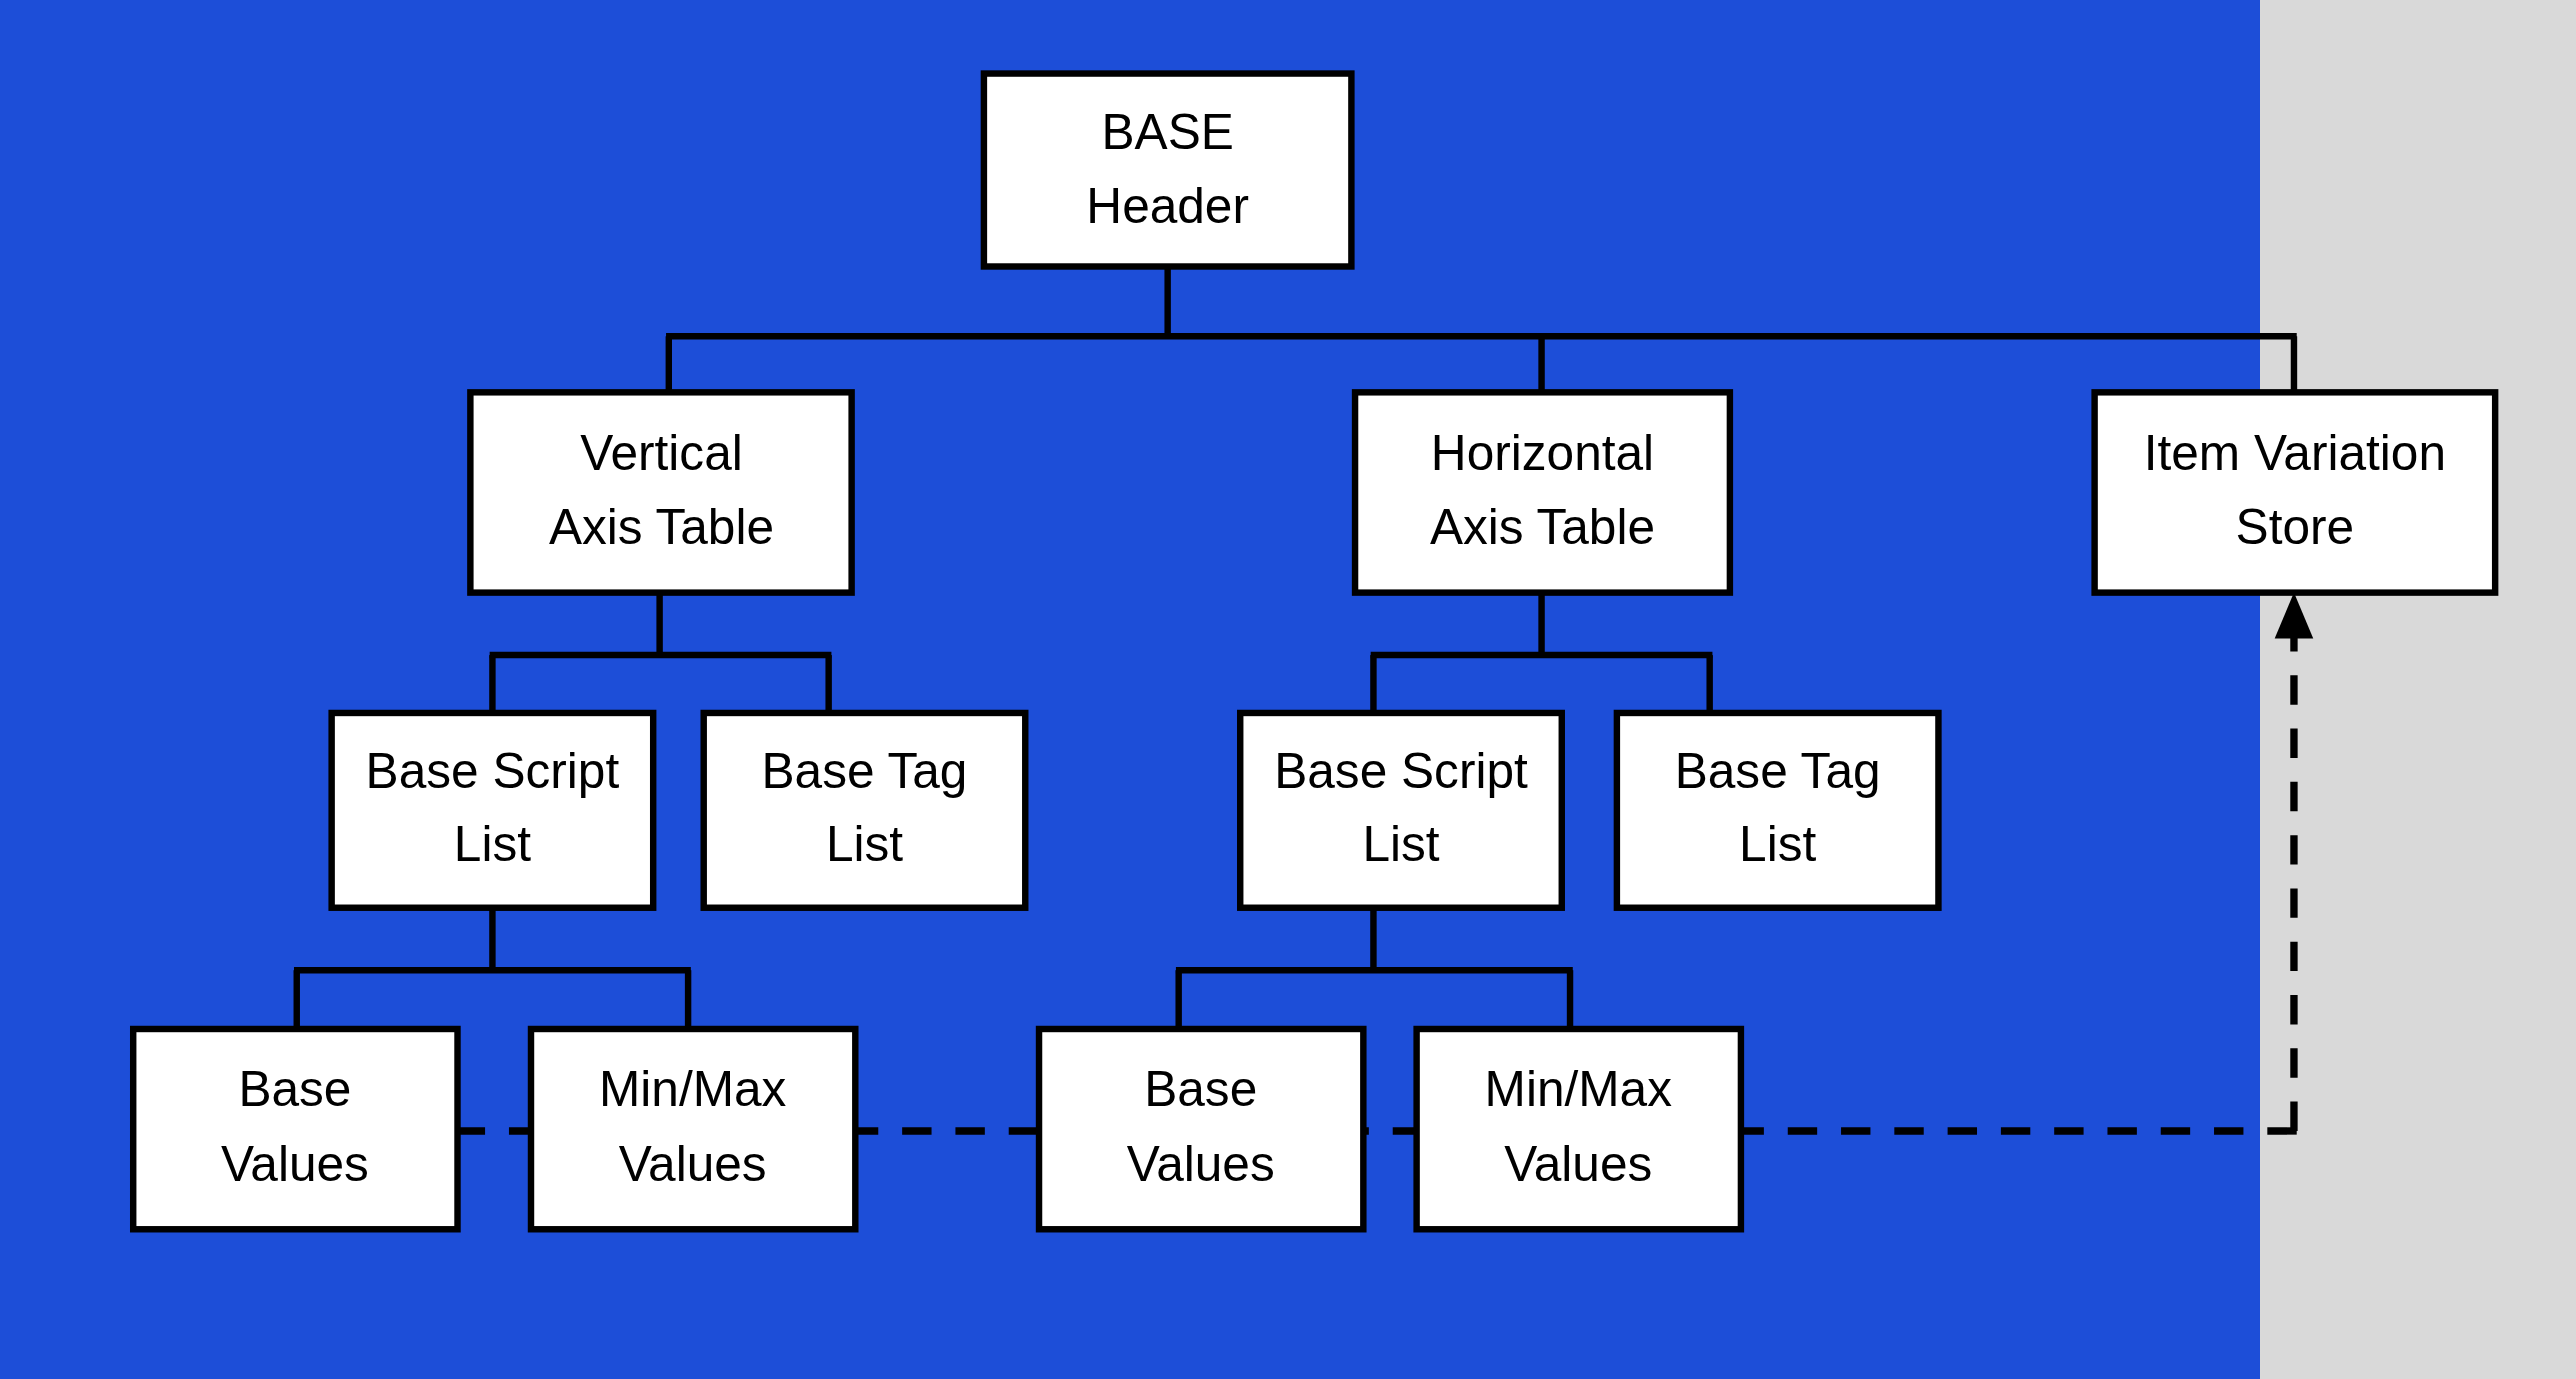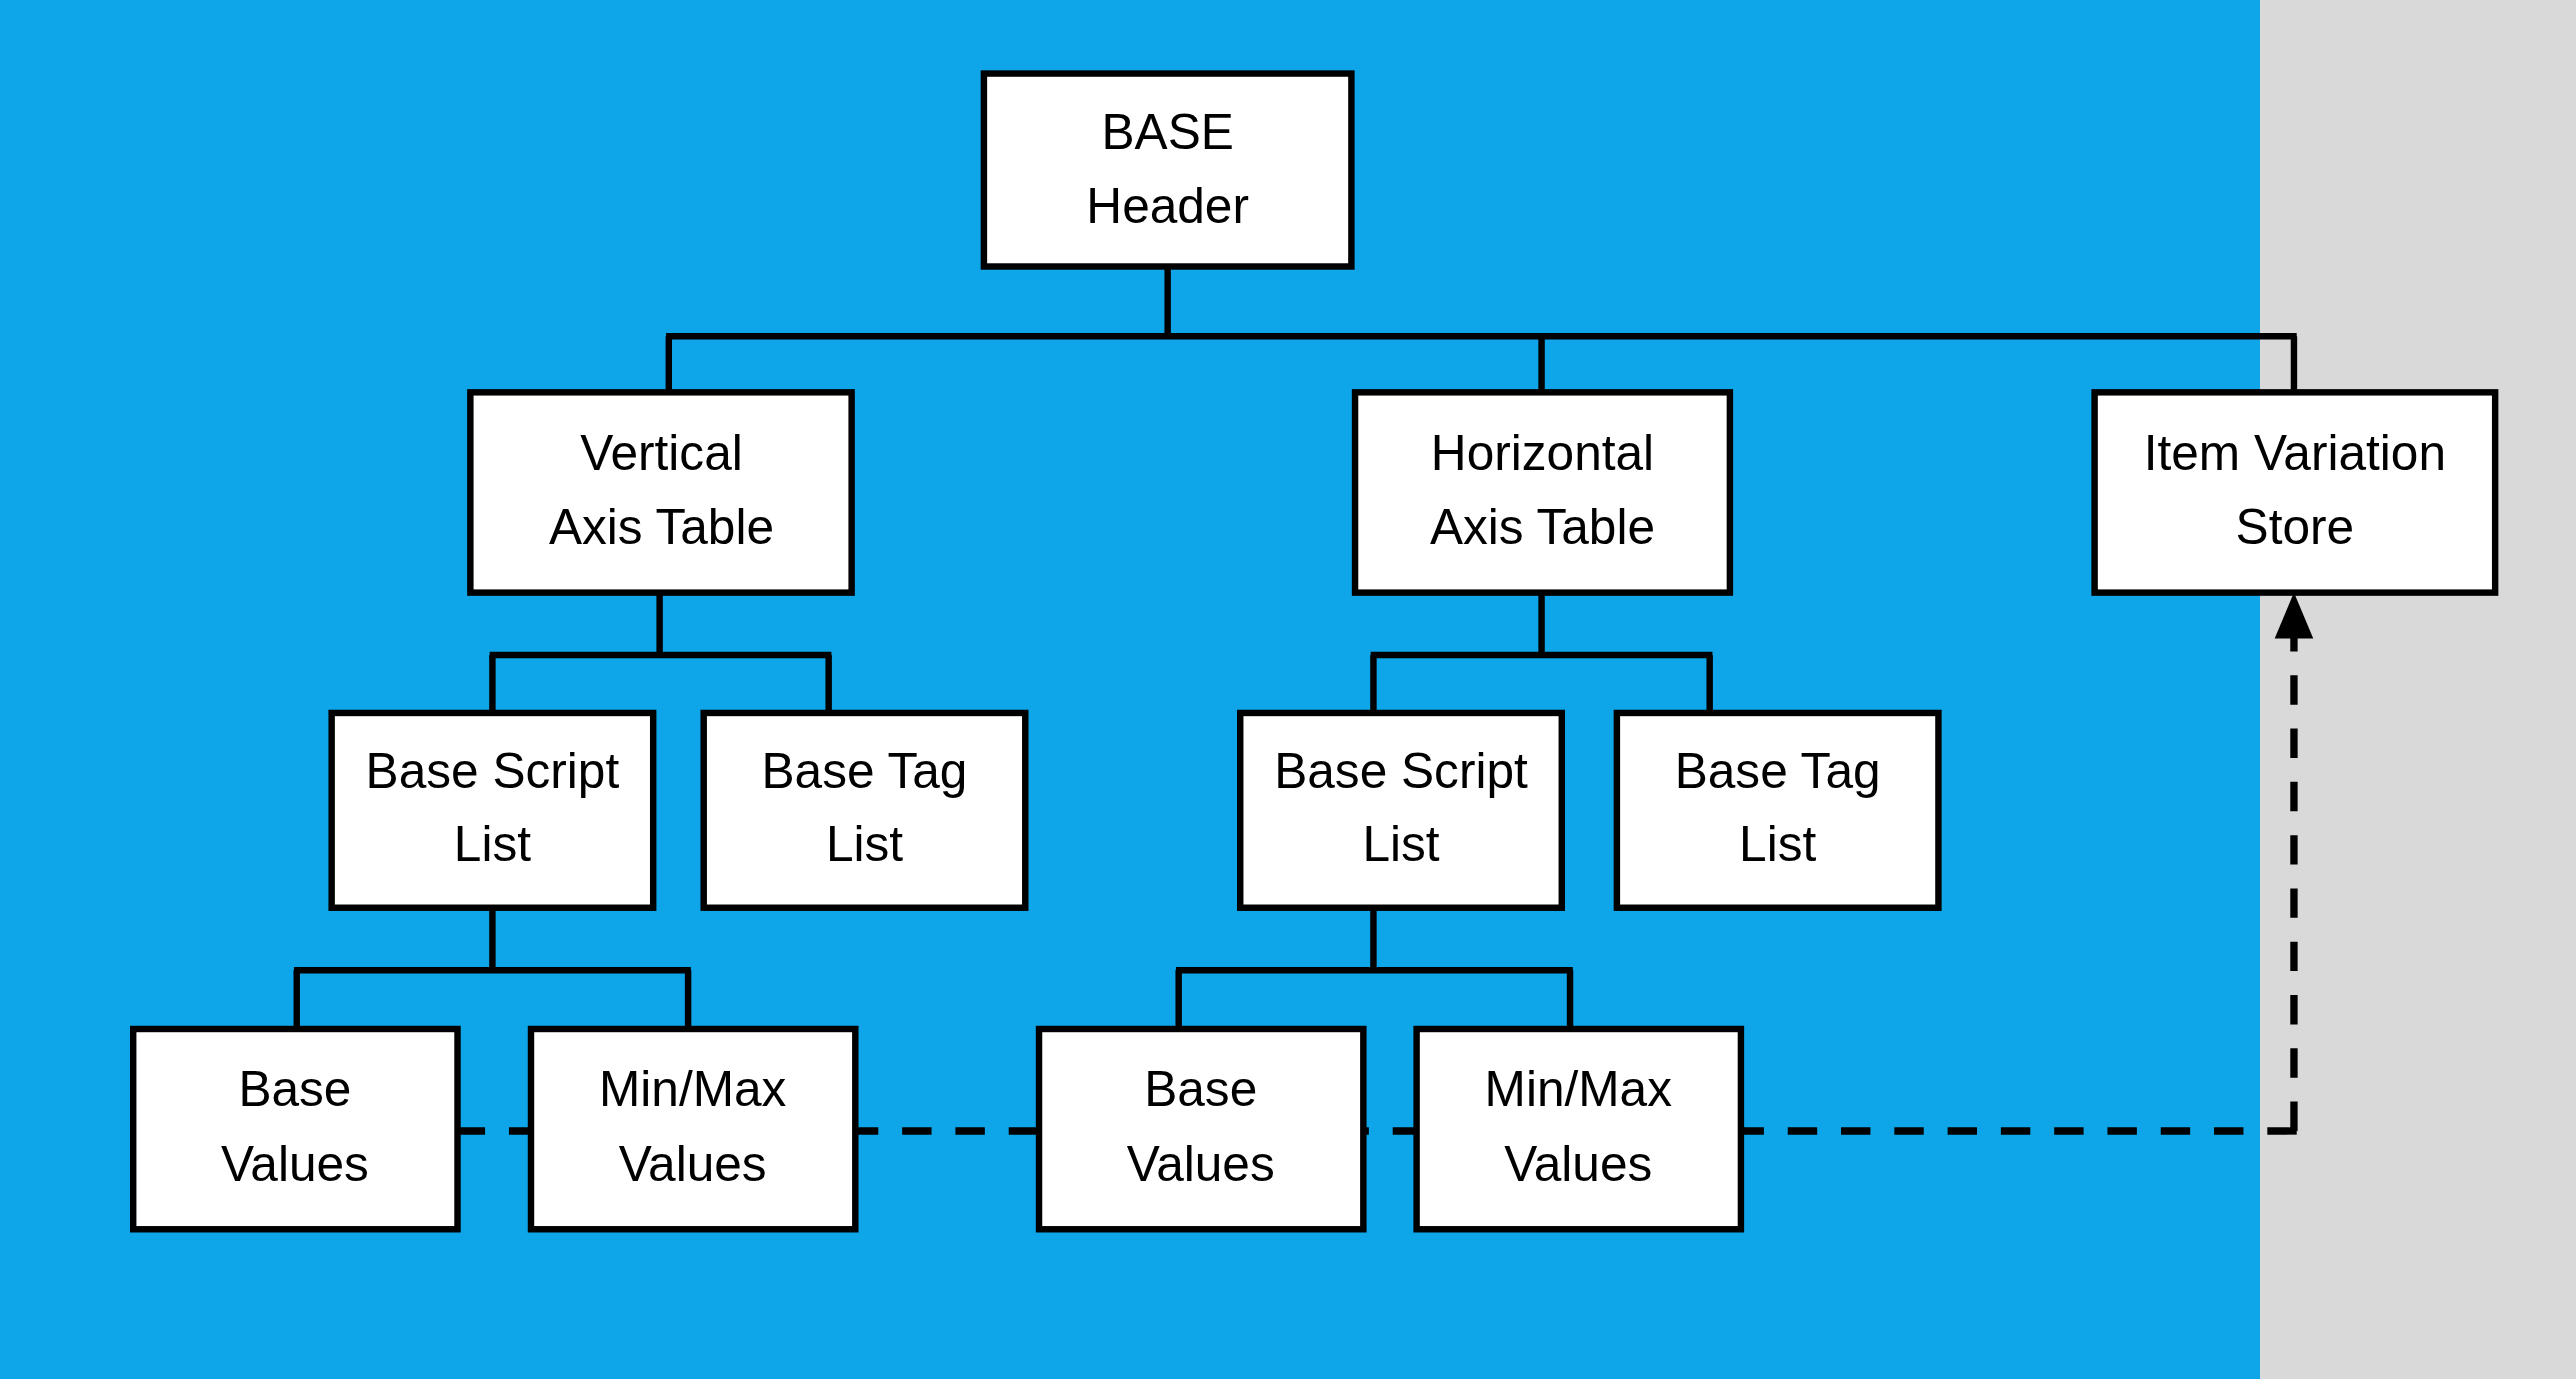--- a/index.html
+++ b/index.html
@@ -10,21 +10,21 @@
   body {
     width: 2576px;
     height: 1380px;
     overflow: hidden;
     font-family: "Liberation Sans", sans-serif;
   }
   #diagram-root {
     position: relative;
     width: 2260px;
     height: 1380px;
-    background: #0ea5e9;
+    background: #1d4ed8;
   }
   svg.diagram-canvas {
     position: absolute;
     left: 0;
     top: 0;
     width: 2576px;
     height: 1380px;
     display: block;
   }
   .node-box {

